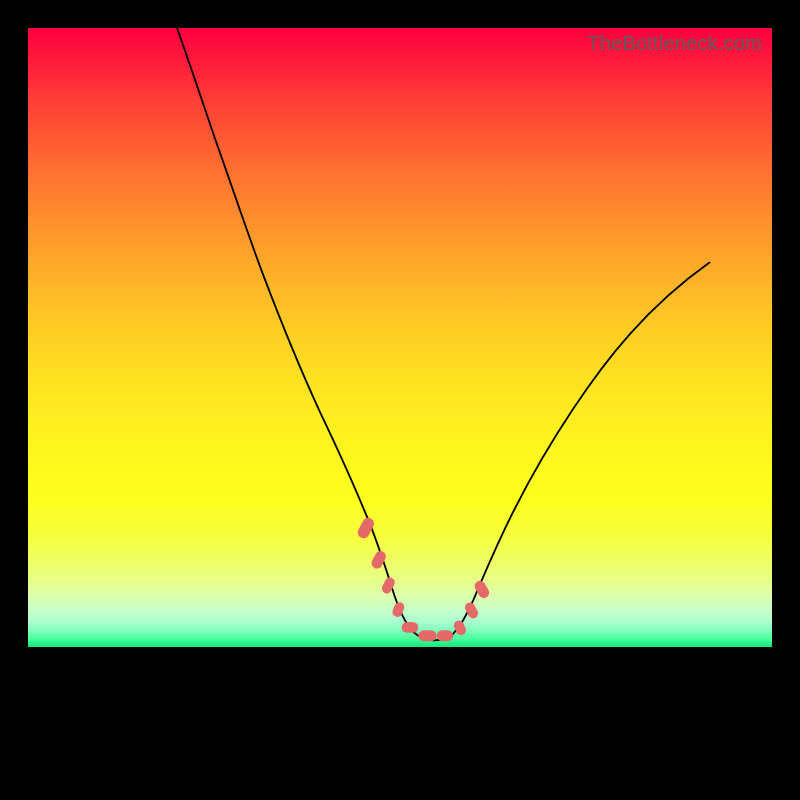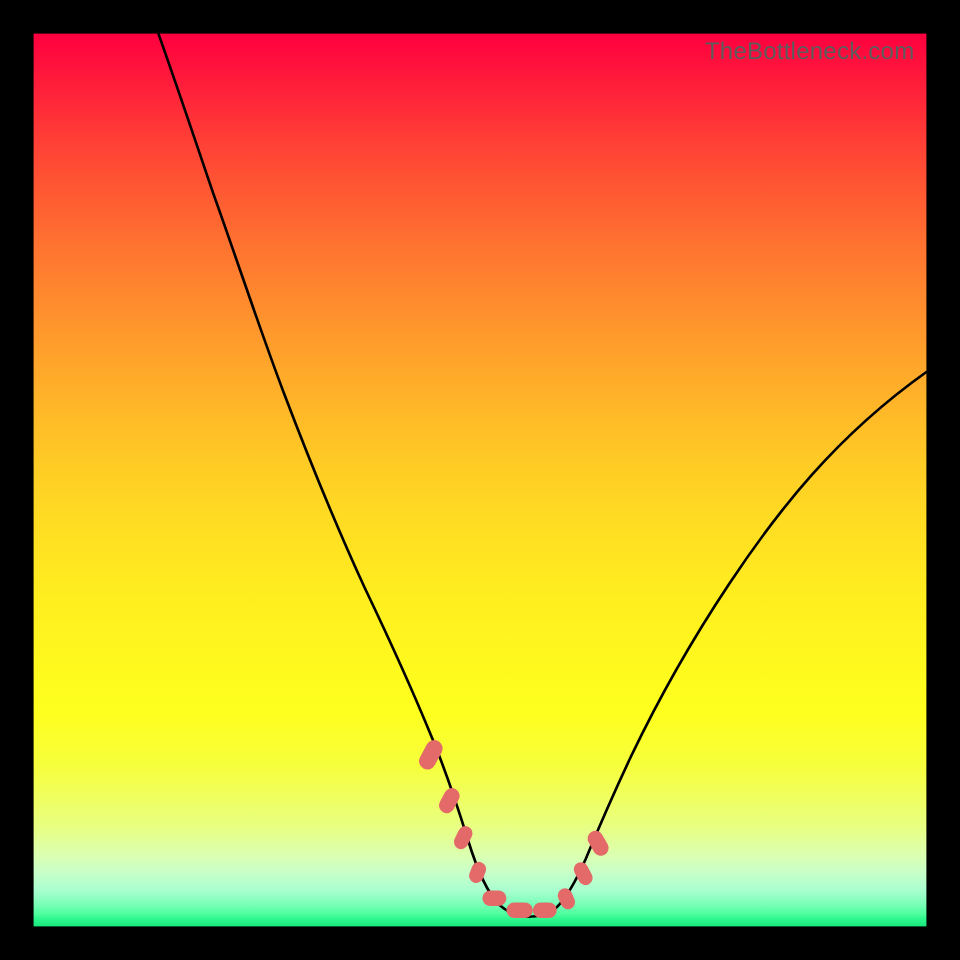--- a/index.html
+++ b/index.html
@@ -15,21 +15,21 @@
     position: relative;
     width: 800px;
     height: 800px;
     background: #000;
   }
   .plot-area {
     position: absolute;
     left: 28px;
     top: 28px;
     width: 744px;
-    height: 744px;
+    height: 619px;
     
     background:
       linear-gradient(
         to bottom,
         #ff003f 0%,
         #ff1f3a 6%,
         #ff3f36 12%,
         #ff5a32 18%,
         #ff7430 24%,
         #ff8b2e 30%,

